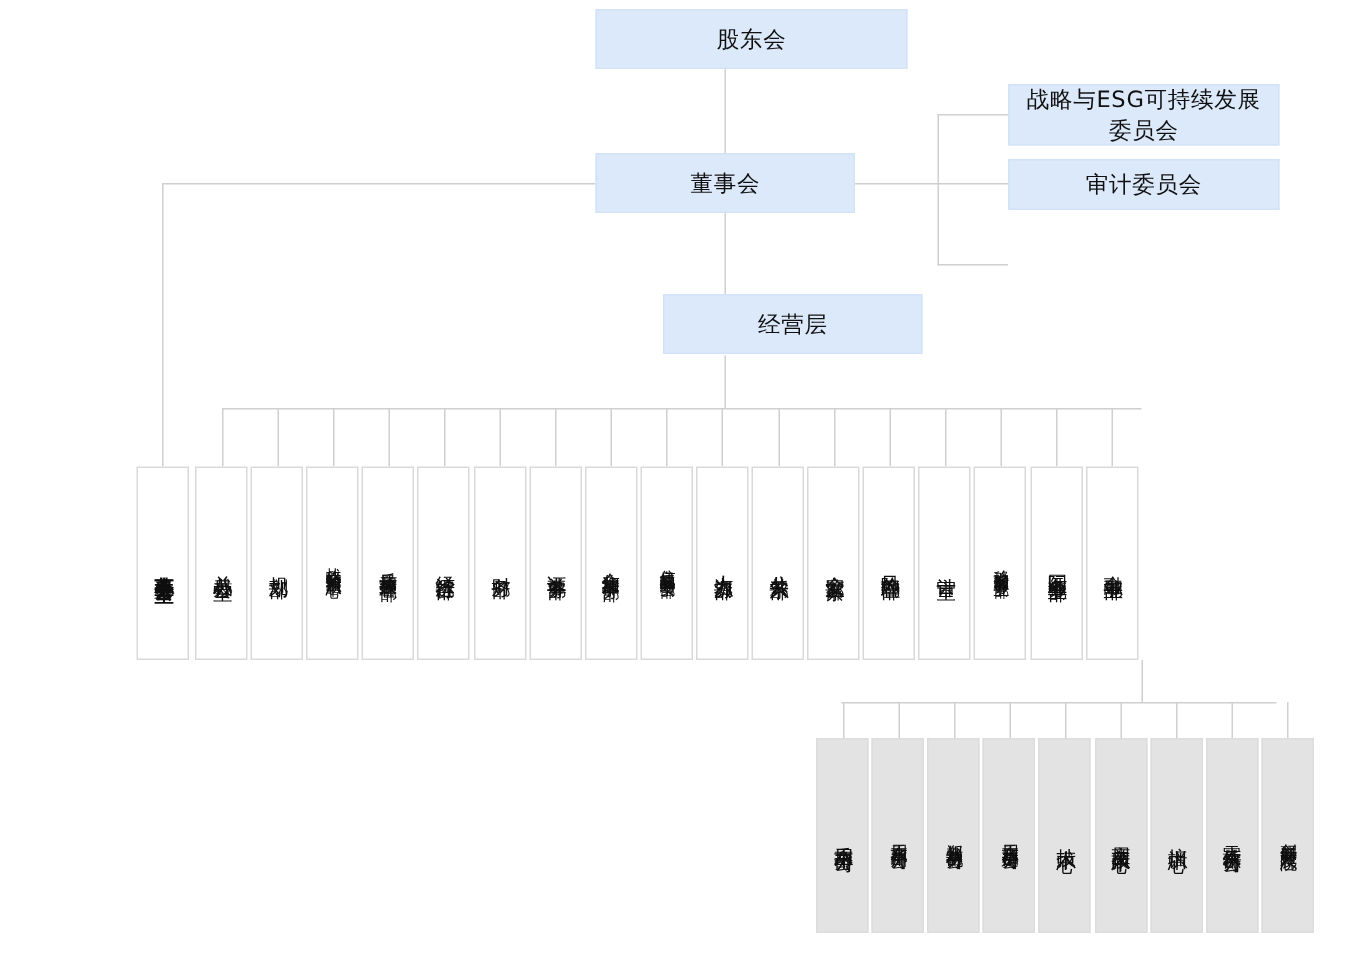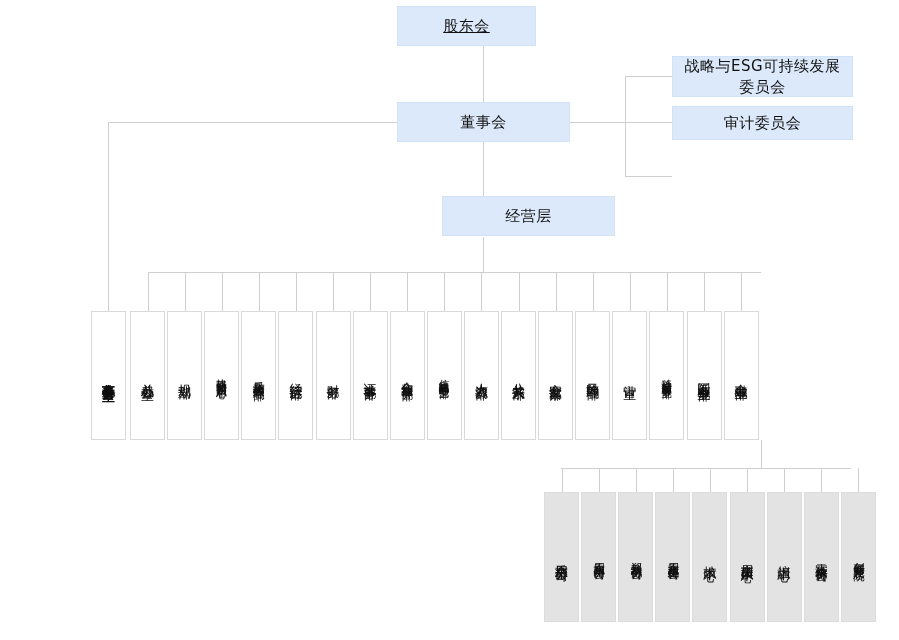--- a/index.html
+++ b/index.html
@@ -118,21 +118,21 @@
       <div class="line vline" style="left: 599px; top: 468px; height: 24px;"></div>
       <div class="line vline" style="left: 636px; top: 468px; height: 24px;"></div>
       <div class="line vline" style="left: 673px; top: 468px; height: 24px;"></div>
       <div class="line vline" style="left: 710px; top: 468px; height: 24px;"></div>
       <div class="line vline" style="left: 747px; top: 468px; height: 24px;"></div>
       <div class="line vline" style="left: 784px; top: 468px; height: 24px;"></div>
       <div class="line vline" style="left: 821px; top: 468px; height: 24px;"></div>
       <div class="line vline" style="left: 858px; top: 468px; height: 24px;"></div>
     </div>
 
-  <div class="box box-blue" style="left:397px; top:6px; width:139px; height:40px;text-decoration:underline;">
+  <div class="box box-blue" style="left:397px; top:6px; width:208px; height:40px;">
     <span>股东会</span>
   </div>
 
   <div class="box box-blue" style="left:397px; top:102px; width:173px; height:40px;justify-content:center;">
     <span>董事会</span>
   </div>
 
   <div class="box box-blue" style="left:397px; top:196px; width:173px; height:40px;margin-left:45px;">
     <span>经营层</span>
   </div>

